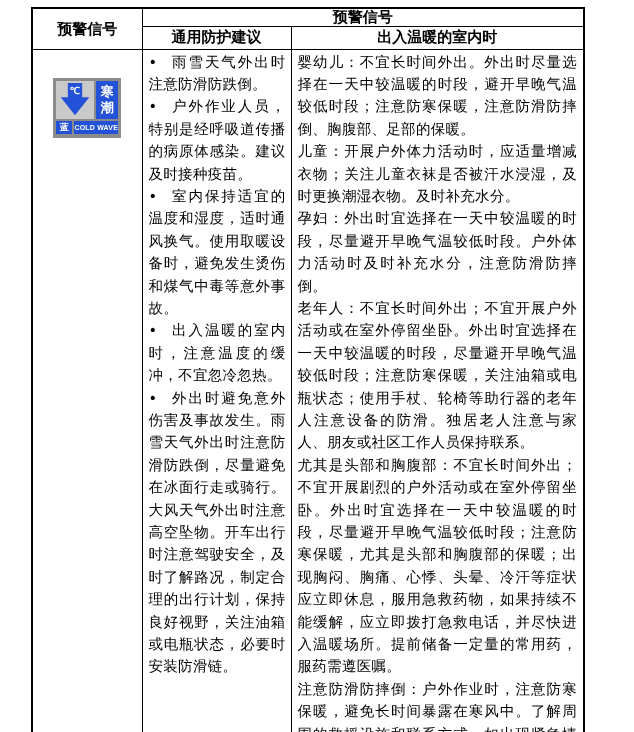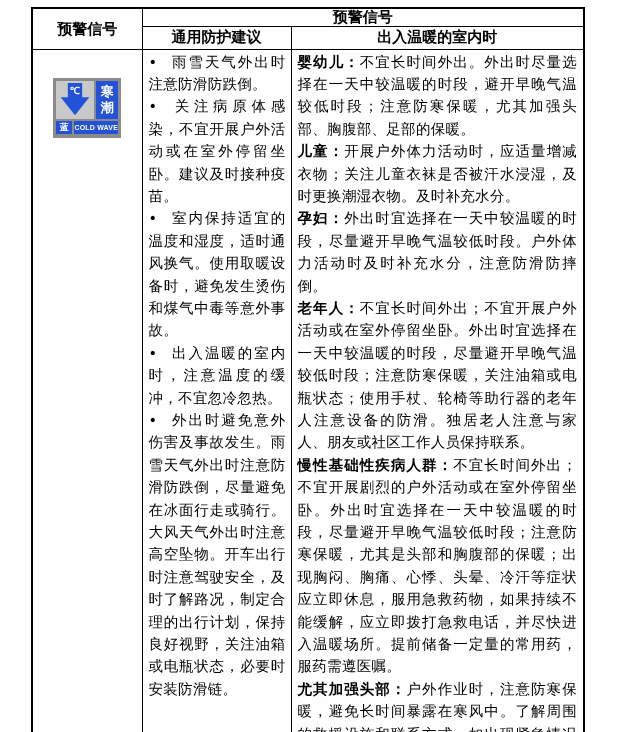--- a/index.html
+++ b/index.html
@@ -59,21 +59,21 @@
 
   .cell-text p { margin: 0; }
 
   .bullet {
     display: inline-block;
     margin-right: 13px;
     font-family: "DejaVu Sans", sans-serif;
   }
   .group-label {
     font-family: "Liberation Sans", "DejaVu Sans", sans-serif;
-    font-weight: bold;
+    font-weight: normal;
   }
 
   
   .cw-icon {
     width: 68px;
     height: 60px;
     margin: 28px auto 0 auto;
     background: #8b8b8b;
     box-sizing: border-box;
     padding: 3px;
@@ -174,29 +174,29 @@
           </div>
           <div class="cw-bottom">
             <div class="cw-level-tile">蓝</div>
             <div class="cw-en-tile">COLD WAVE</div>
           </div>
         </div>
       </td>
 
       <td class="cell-text cell-general">
         <p><span class="bullet">•</span><span>雨雪天气外出时注意防滑防跌倒。</span></p>
-        <p><span class="bullet">•</span><span>关注病原体感染，不宜开展户外活动或在室外停留坐卧。建议及时接种疫苗。</span></p>
+        <p><span class="bullet">•</span><span>户外作业人员，特别是经呼吸道传播的病原体感染。建议及时接种疫苗。</span></p>
         <p><span class="bullet">•</span><span>室内保持适宜的温度和湿度，适时通风换气。使用取暖设备时，避免发生烫伤和煤气中毒等意外事故。</span></p>
         <p><span class="bullet">•</span><span>出入温暖的室内时，注意温度的缓冲，不宜忽冷忽热。</span></p>
         <p><span class="bullet">•</span><span>外出时避免意外伤害及事故发生。雨雪天气外出时注意防滑防跌倒，尽量避免在冰面行走或骑行。大风天气外出时注意高空坠物。开车出行时注意驾驶安全，及时了解路况，制定合理的出行计划，保持良好视野，关注油箱或电瓶状态，必要时安装防滑链。</span></p>
       </td>
 
       <td class="cell-text cell-groups">
-        <p><span class="group-label">婴幼儿：</span><span>不宜长时间外出。外出时尽量选择在一天中较温暖的时段，避开早晚气温较低时段；注意防寒保暖，尤其加强头部、胸腹部、足部的保暖。</span></p>
+        <p><span class="group-label">婴幼儿：</span><span>不宜长时间外出。外出时尽量选择在一天中较温暖的时段，避开早晚气温较低时段；注意防寒保暖，注意防滑防摔倒、胸腹部、足部的保暖。</span></p>
         <p><span class="group-label">儿童：</span><span>开展户外体力活动时，应适量增减衣物；关注儿童衣袜是否被汗水浸湿，及时更换潮湿衣物。及时补充水分。</span></p>
         <p><span class="group-label">孕妇：</span><span>外出时宜选择在一天中较温暖的时段，尽量避开早晚气温较低时段。户外体力活动时及时补充水分，注意防滑防摔倒。</span></p>
         <p><span class="group-label">老年人：</span><span>不宜长时间外出；不宜开展户外活动或在室外停留坐卧。外出时宜选择在一天中较温暖的时段，尽量避开早晚气温较低时段；注意防寒保暖，关注油箱或电瓶状态；使用手杖、轮椅等助行器的老年人注意设备的防滑。独居老人注意与家人、朋友或社区工作人员保持联系。</span></p>
-        <p><span class="group-label">慢性基础性疾病人群：</span><span>不宜长时间外出；不宜开展剧烈的户外活动或在室外停留坐卧。外出时宜选择在一天中较温暖的时段，尽量避开早晚气温较低时段；注意防寒保暖，尤其是头部和胸腹部的保暖；出现胸闷、胸痛、心悸、头晕、冷汗等症状应立即休息，服用急救药物，如果持续不能缓解，应立即拨打急救电话，并尽快进入温暖场所。提前储备一定量的常用药，服药需遵医嘱。</span></p>
-        <p><span class="group-label">尤其加强头部：</span><span>户外作业时，注意防寒保暖，避免长时间暴露在寒风中。了解周围的救援设施和联系方式，如出现紧急情况及时寻求帮助，并停止作业，尽快进入温暖场所。夜间作业应保证良好的照明。</span></p>
+        <p><span class="group-label">尤其是头部和胸腹部：</span><span>不宜长时间外出；不宜开展剧烈的户外活动或在室外停留坐卧。外出时宜选择在一天中较温暖的时段，尽量避开早晚气温较低时段；注意防寒保暖，尤其是头部和胸腹部的保暖；出现胸闷、胸痛、心悸、头晕、冷汗等症状应立即休息，服用急救药物，如果持续不能缓解，应立即拨打急救电话，并尽快进入温暖场所。提前储备一定量的常用药，服药需遵医嘱。</span></p>
+        <p><span class="group-label">注意防滑防摔倒：</span><span>户外作业时，注意防寒保暖，避免长时间暴露在寒风中。了解周围的救援设施和联系方式，如出现紧急情况及时寻求帮助，并停止作业，尽快进入温暖场所。夜间作业应保证良好的照明。</span></p>
       </td>
     </tr>
   </tbody>
 </table>
 
 </body></html>

